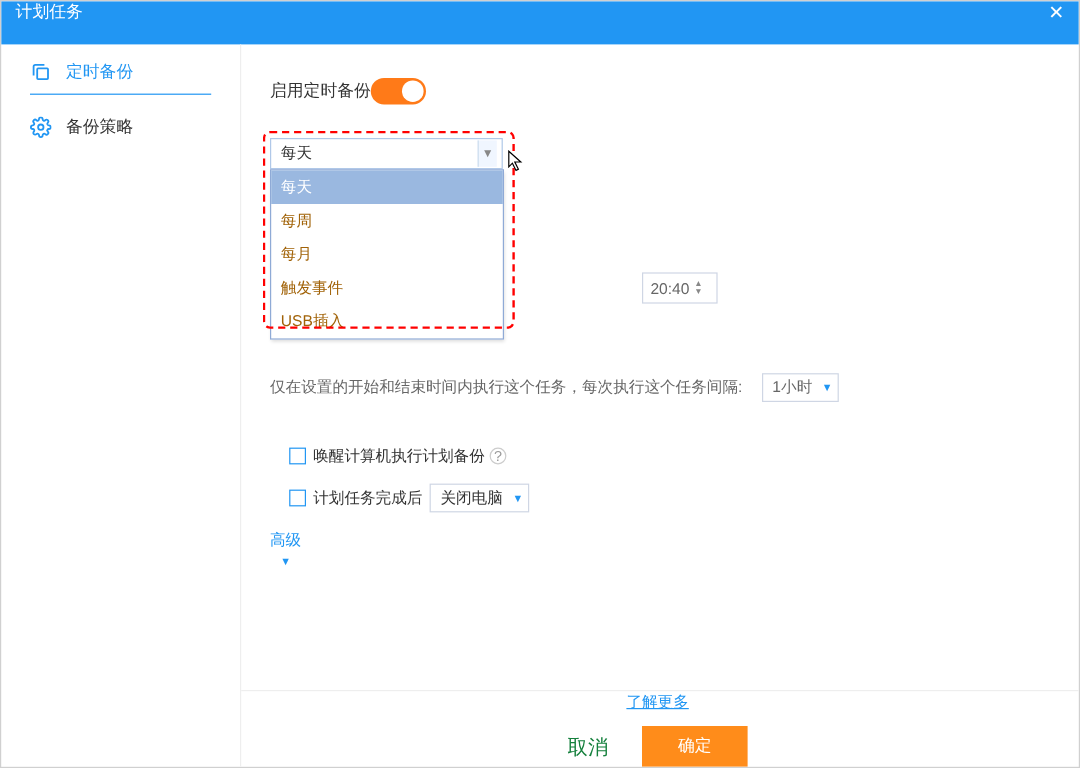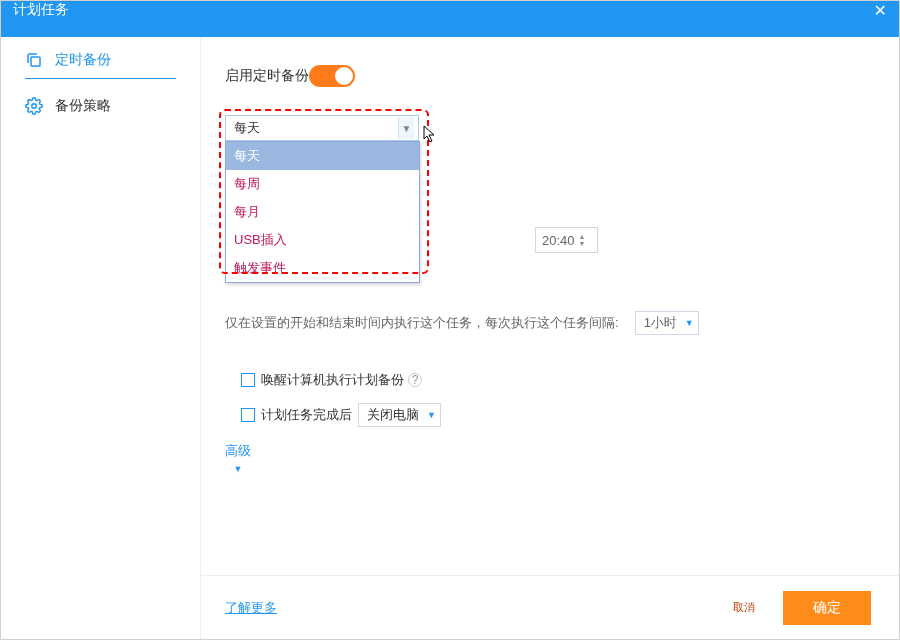--- a/index.html
+++ b/index.html
@@ -26,45 +26,45 @@
     .toggle::after { content: ""; position: absolute; right: 2px; top: 2px; width: 18px; height: 18px; background: #fff; border-radius: 50%; }
     
     .dropdown-area { position: relative; margin-bottom: 20px; }
     .highlight-box { position: absolute; top: -6px; left: -6px; width: 210px; height: 165px; border: 2px dashed #ff0000; border-radius: 6px; pointer-events: none; z-index: 10; }
     
     .select-trigger { width: 194px; height: 26px; border: 1px solid #b0c8e8; background: #fff; display: flex; align-items: center; justify-content: space-between; padding: 0 4px 0 8px; font-size: 13px; color: #333; cursor: pointer; position: relative; z-index: 5; }
     .select-trigger .arrow { width: 16px; height: 22px; display: flex; align-items: center; justify-content: center; color: #888; border-left: 1px solid #cde; background: #f0f6ff; font-size: 10px; }
     .cursor-pointer { position: absolute; left: 198px; top: 10px; z-index: 20; pointer-events: none; }
     
     .dropdown-panel { position: absolute; top: 26px; left: 0; width: 195px; background: #fff; border: 1px solid #8faad6; box-shadow: 1px 2px 3px rgba(0,0,0,0.15); z-index: 5; }
-    .dropdown-option { padding: 5px 8px; font-size: 13px; color: #be185d; cursor: pointer; }
+    .dropdown-option { padding: 5px 8px; font-size: 13px; color: #a16207; cursor: pointer; }
     .dropdown-option.selected { background: #9ab8e0; color: #fff; }
     
     .time-row { display: flex; align-items: center; gap: 6px; font-size: 13px; color: #666; margin-left: 86px; margin-top: -0px; position: absolute; top: 112px; left: 224px;}
     .time-input, .small-select { height: 26px; border: 1px solid #cfd6e4; padding: 0 6px; font-size: 13px; display:flex; align-items:center; gap:4px; background:#fff; }
     .spinner { width: 12px; display: flex; flex-direction: column; }
     .spinner span { font-size: 7px; color: #888; line-height: 7px; cursor: pointer; }
     
     .row-line { display: flex; align-items: center; gap: 10px; font-size: 13px; color: #666; margin-bottom: 18px; }
     .section-gap { margin-top: 170px; }
     
     .checkbox { width: 14px; height: 14px; border: 1px solid #2196F3; display: inline-block; vertical-align: middle; margin-right: 6px; cursor: pointer; }
     .check-label { font-size: 13px; color: #333; display: flex; align-items: center; margin-bottom: 14px; padding-left: 16px; }
     .check-label .help { color: #999; margin-left: 4px; font-size: 12px; border: 1px solid #ccc; width: 14px; height: 14px; border-radius: 50%; display: inline-flex; align-items: center; justify-content: center; }
     
     .small-select2 { height: 24px; border: 1px solid #cfd6e4; padding: 0 4px 0 8px; font-size: 13px; display:inline-flex; align-items:center; gap:8px; background:#fff; margin-left: 6px; }
     .small-select2 .arrow { font-size: 9px; color: #2196F3; }
     
     .adv-link { color: #2196F3; font-size: 13px; cursor: pointer; display: inline-flex; align-items: center; gap: 4px; flex-direction: column; }
     .adv-link .arrow { font-size: 9px; }
     
-    .footer { height: 64px; border-top: 1px solid #eee; display: flex; align-items: center; justify-content: space-between; padding: 0 28px 0 24px; }
+    .footer { height: 64px; border-top: 1px solid #eee; display: flex; align-items: center; justify-content: space-between; padding: 0 28px 0 24px; flex-direction: column; }
     .learn-more { color: #2196F3; font-size: 13px; cursor: pointer; text-decoration: underline; }
     .footer-right { display: flex; align-items: center; gap: 28px; }
-    .cancel-link { color: #c2410c; font-size: 11px; cursor: pointer; }
+    .cancel-link { color: #15803d; font-size: 17px; cursor: pointer; }
     .confirm-btn { background: #FF8C1A; color: #fff; border: none; width: 88px; height: 34px; font-size: 14px; cursor: pointer; }
   </style>
 </head>
 <body>
 
 <div class="titlebar">
   <span>计划任务</span>
   <span class="close">✕</span>
 </div>
 
@@ -105,22 +105,22 @@
         </div>
         <span class="cursor-pointer">
           <svg width="14" height="18" viewBox="0 0 14 18">
               <path d="M1 1 L1 14 L4 11 L7 17 L9 16 L6 10 L11 10 Z" fill="#fff" stroke="#000" stroke-width="1"></path>
             </svg>
         </span>
         <div class="dropdown-panel">
           <div class="dropdown-option selected">每天</div>
           <div class="dropdown-option">每周</div>
           <div class="dropdown-option">每月</div>
+          <div class="dropdown-option">触发事件</div>
           <div class="dropdown-option">USB插入</div>
-          <div class="dropdown-option">触发事件</div>
         </div>
         <div class="time-row">
           <div class="time-input">
             <span>20:40</span>
             <div class="spinner">
                 <span>▲</span>
                 <span>▼</span>
               </div>
           </div>
         </div>

